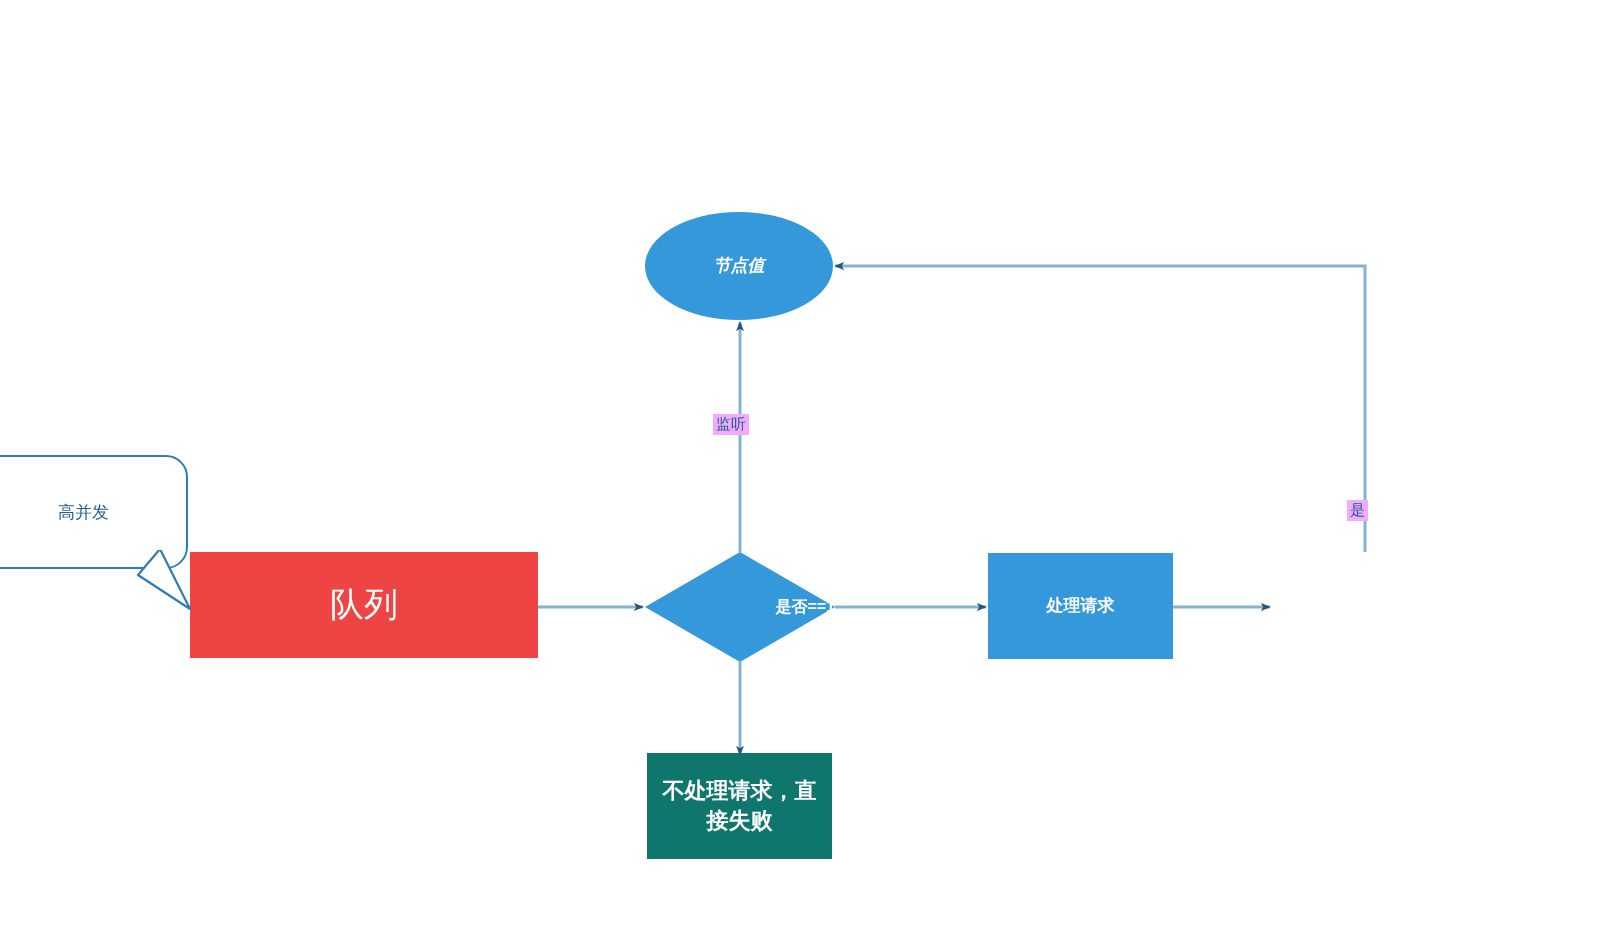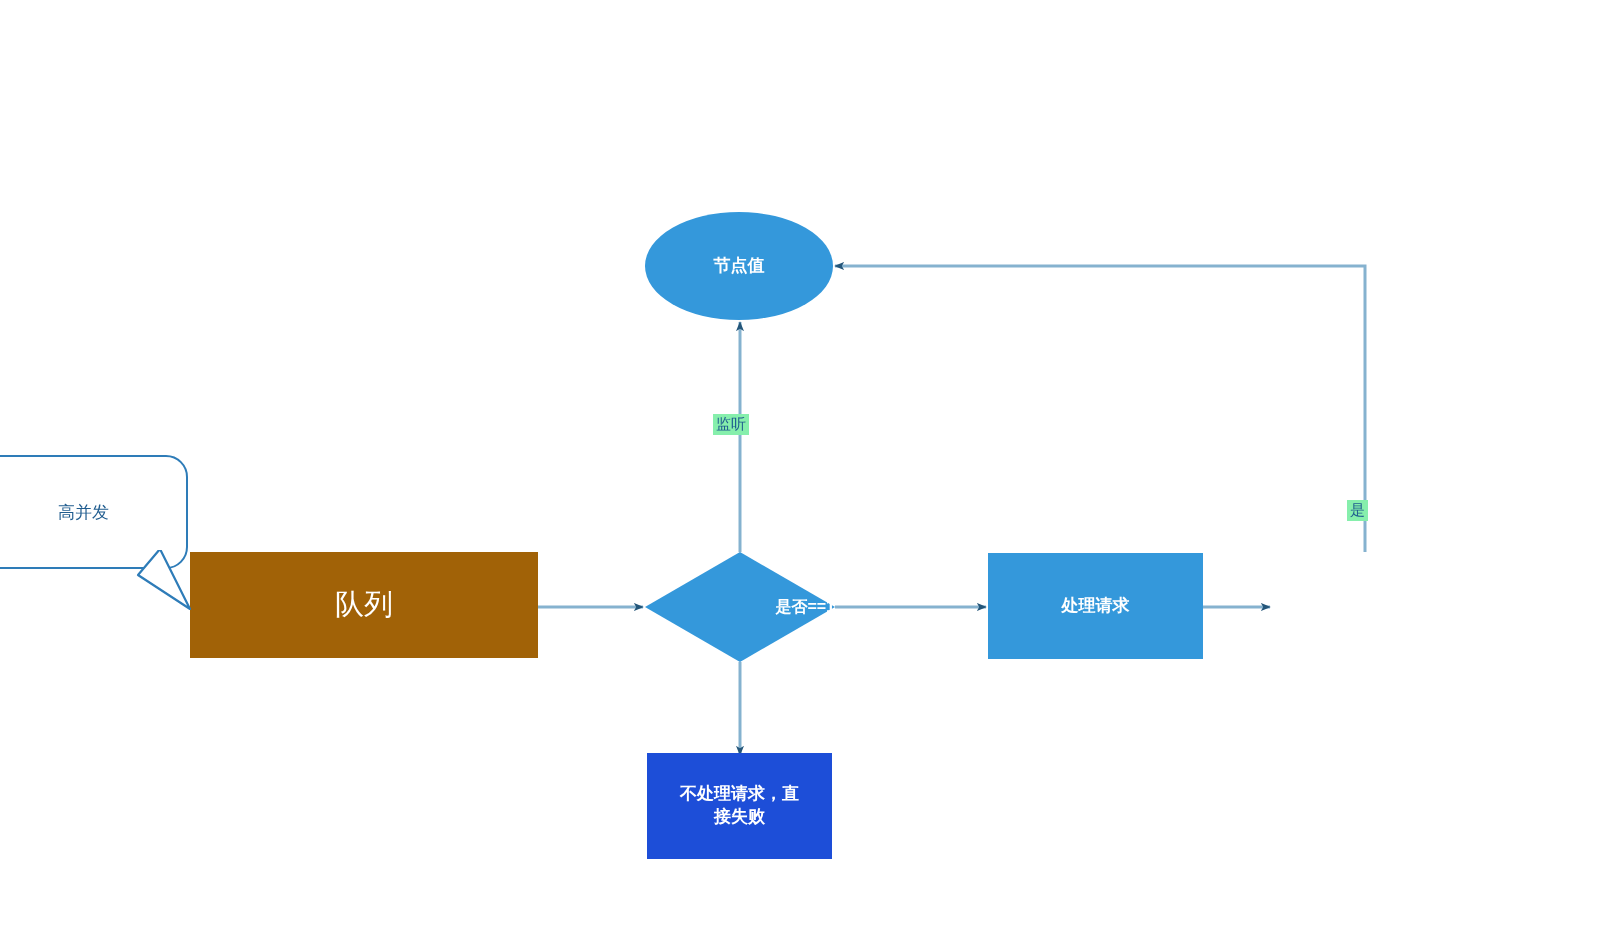--- a/index.html
+++ b/index.html
@@ -37,43 +37,44 @@
   }
   .node .label {
     white-space: pre-line;
     line-height: 1.35;
   }
 
   
   #node-queue {
     left: 190px; top: 552px;
     width: 348px; height: 106px;
-    background: #a16207;
-    font-size: 29px;
+    background: #ef4444;
+    font-size: 34px;
   }
   #node-ellipse {
     left: 645px; top: 212px;
     width: 188px; height: 108px;
     background: #3498db;
     border-radius: 50%;
     font-size: 17px;
     font-weight: bold;
+    font-style: italic;
   }
   #node-process {
     left: 988px; top: 553px;
-    width: 215px; height: 106px;
+    width: 185px; height: 106px;
     background: #3498db;
     font-size: 17px;
     font-weight: bold;
   }
   #node-fail {
     left: 647px; top: 753px;
     width: 185px; height: 106px;
-    background: #1d4ed8;
-    font-size: 17px;
+    background: #0f766e;
+    font-size: 22px;
     font-weight: bold;
   }
   .diamond {
     background: transparent !important;
   }
   .diamond .dshape {
     position: absolute;
     left: 0; top: 0;
     width: 100%; height: 100%;
     background: #3498db;
@@ -118,21 +119,21 @@
     width: 90px; height: 70px;
     z-index: 4;
   }
 
   
   .edge-label {
     position: absolute;
     color: #1f5c8f;
     font-size: 15px;
     z-index: 3;
-    background: #86efac;
+    background: #f0abfc;
     padding: 1px 3px;
   }
   #label-listen { left: 713px; top: 414px; }
   #label-yes   { left: 1347px; top: 500px; }
 </style>
 </head>
 <body>
 
 <div id="canvas">
 

